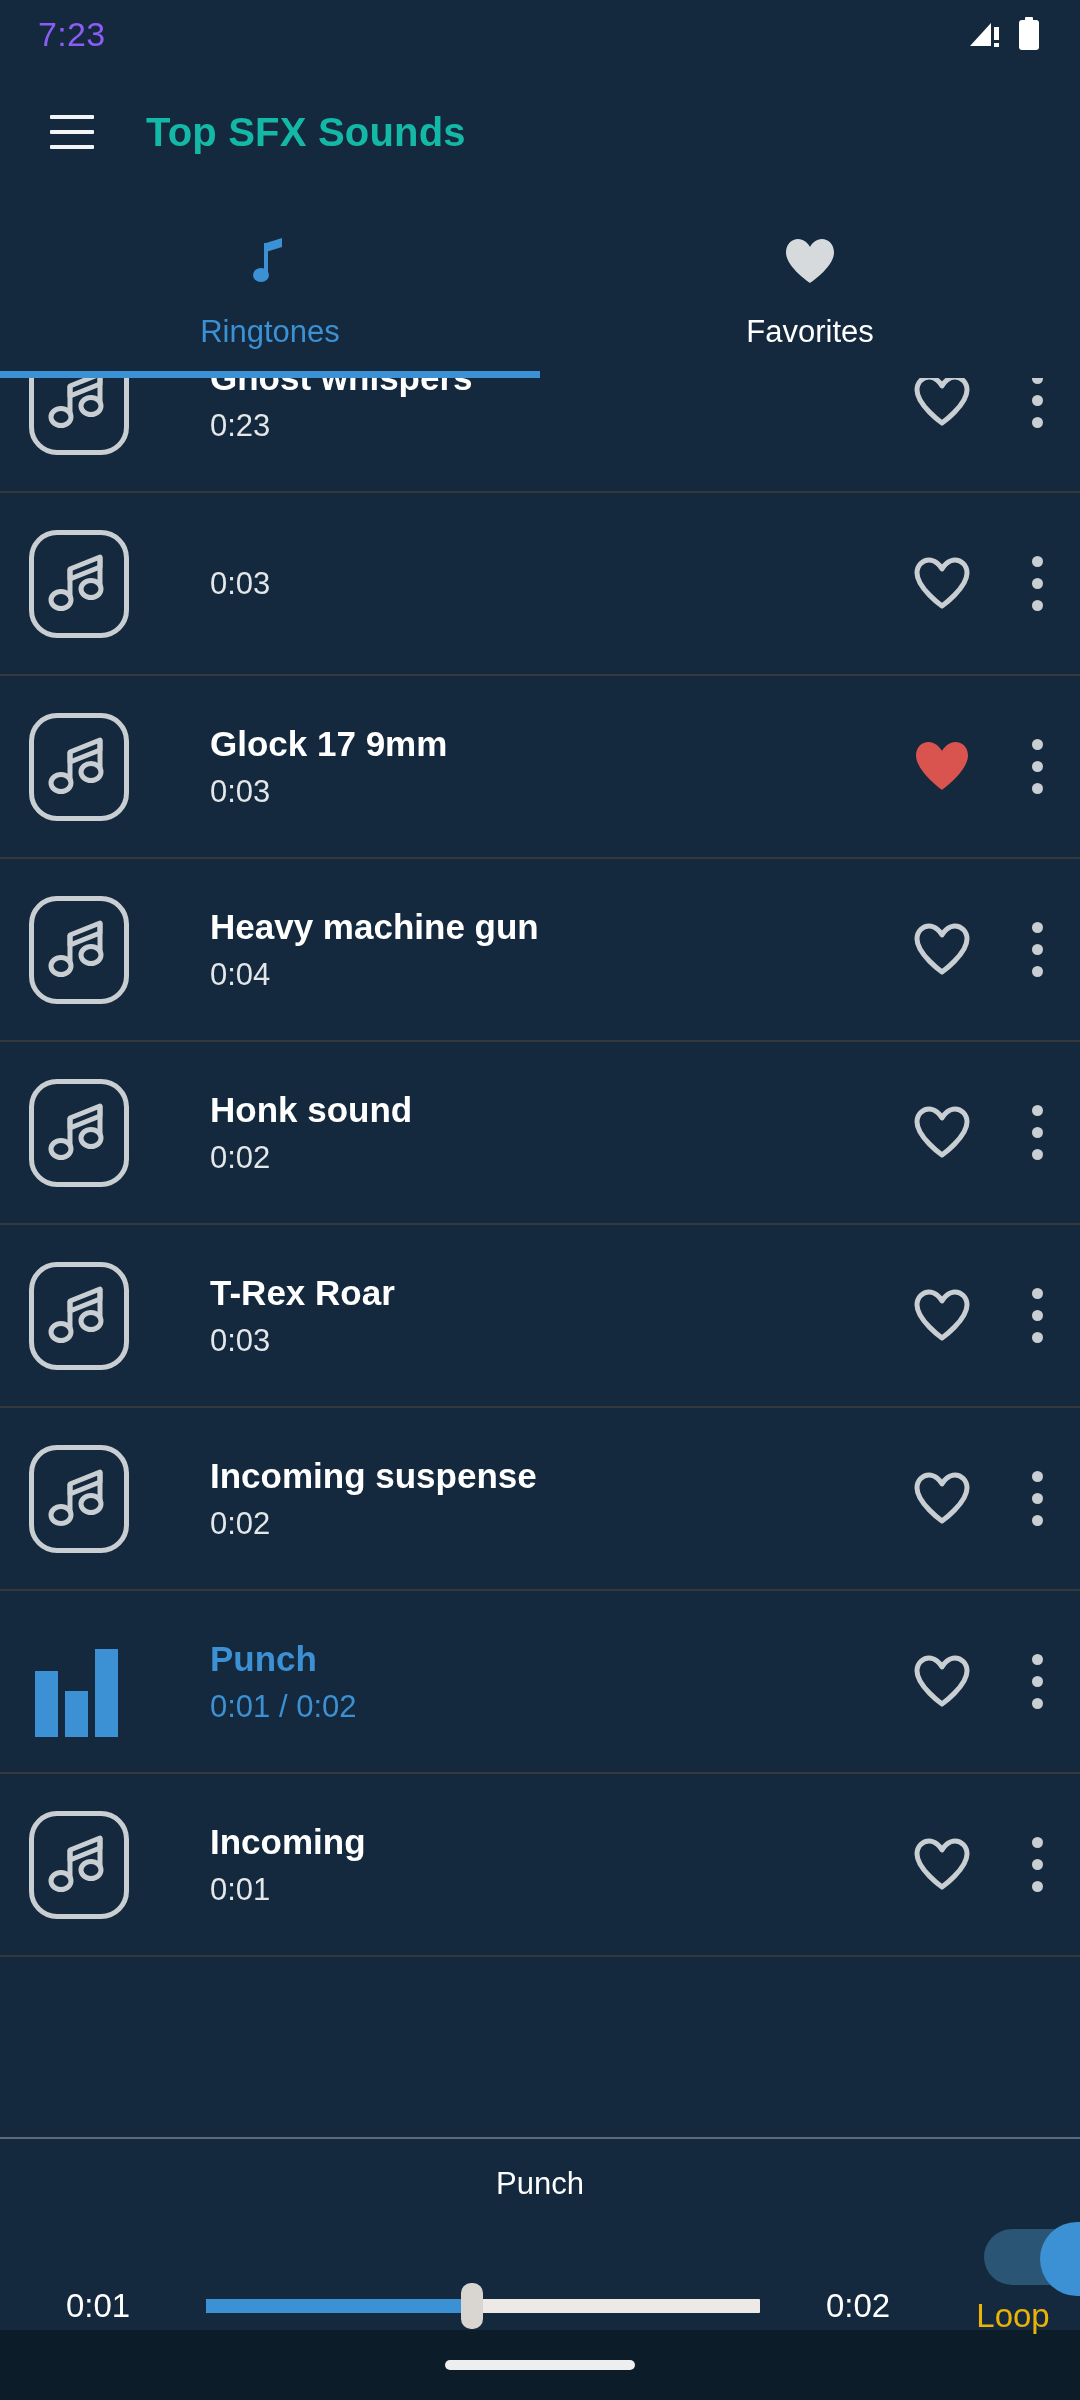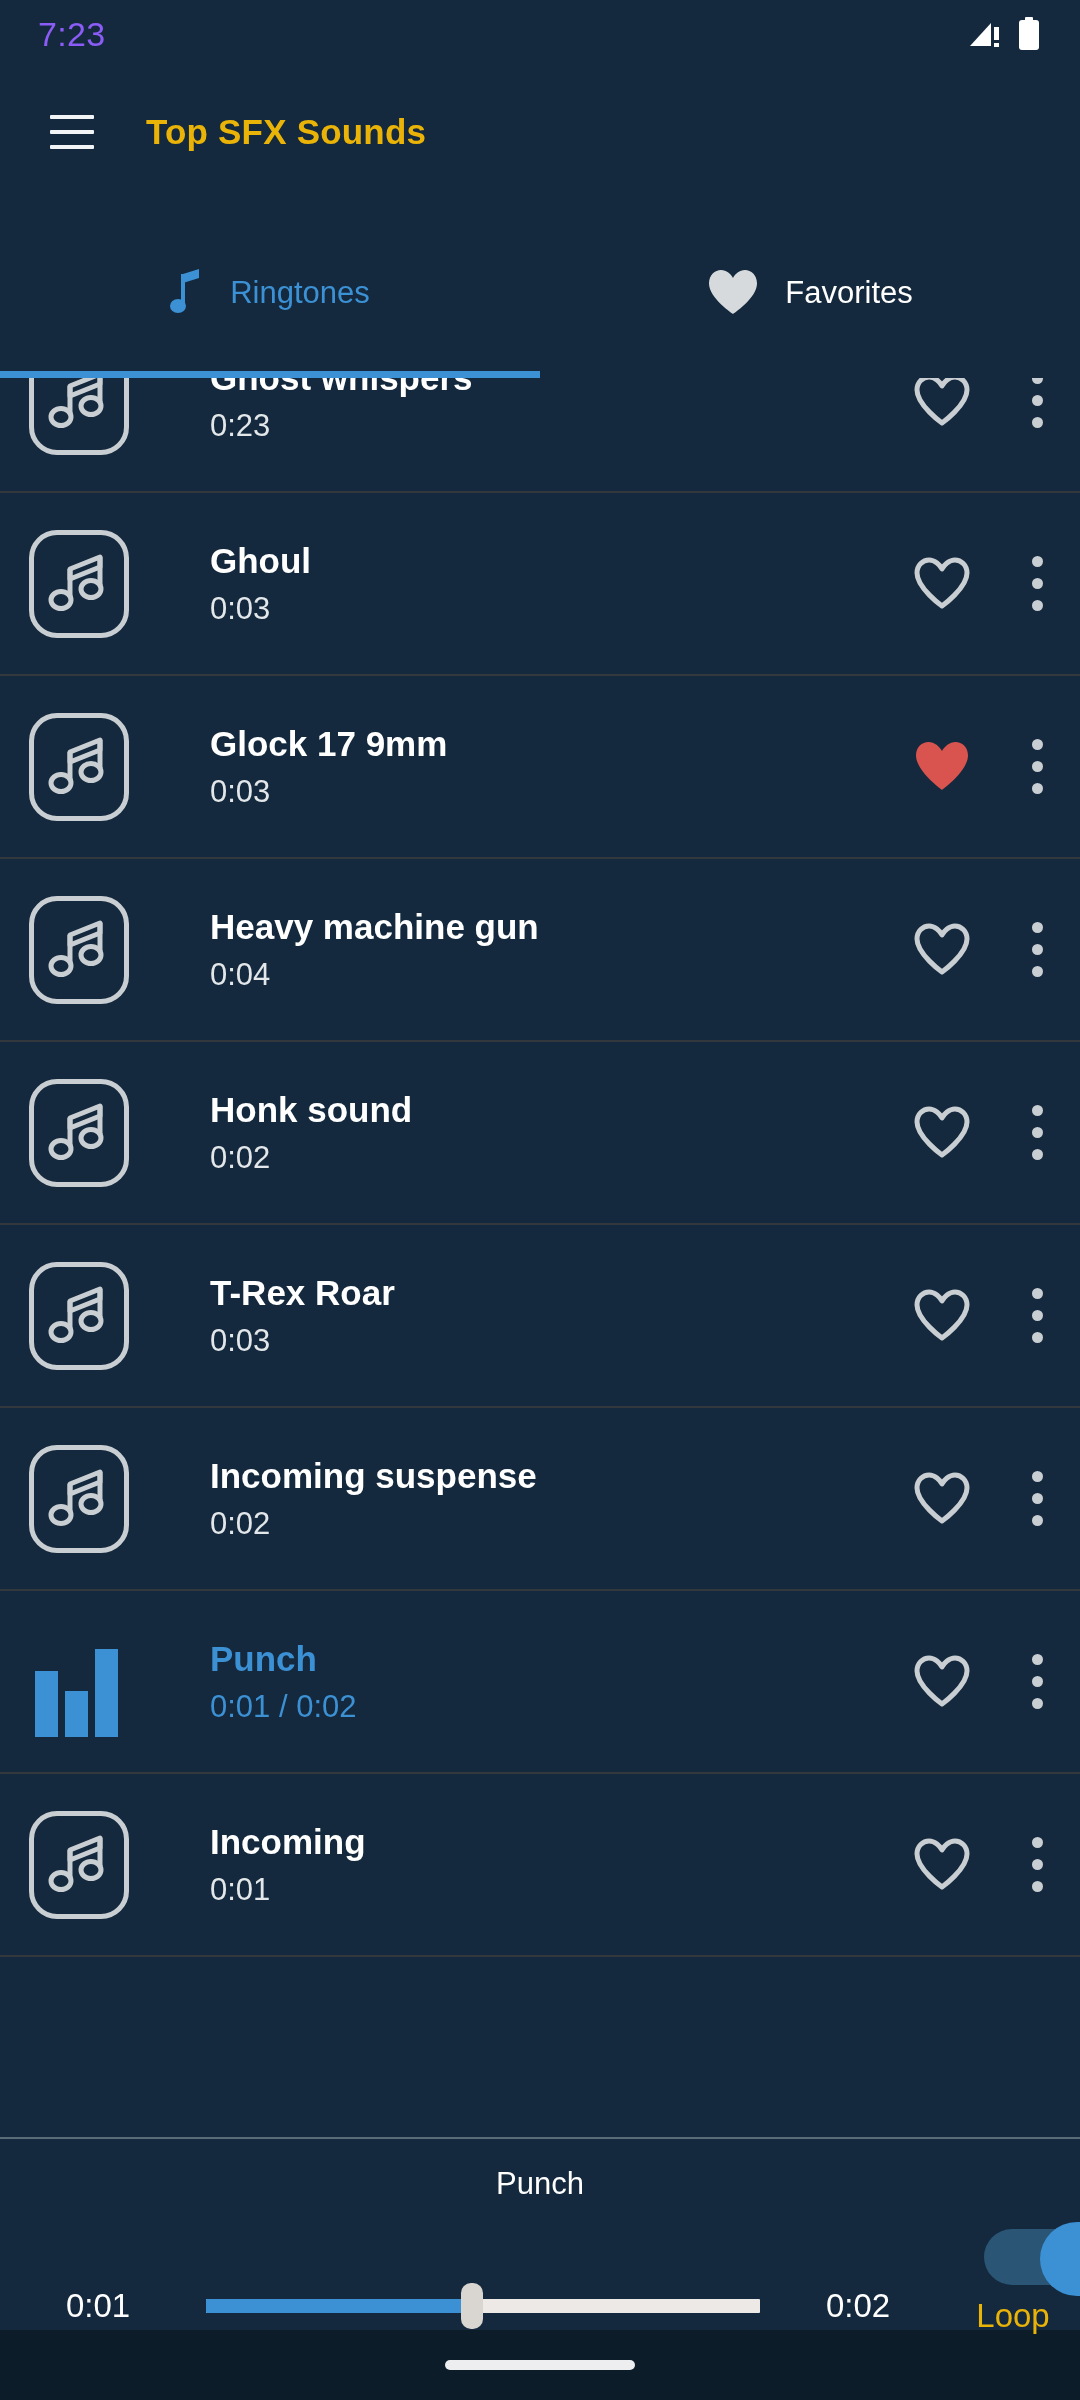--- a/index.html
+++ b/index.html
@@ -24,29 +24,29 @@
   .status-right{ display:flex; align-items:center; gap:14px; }
 
   
   .app-bar{
     height:128px; flex:0 0 128px; background:#14293d;
     display:flex; align-items:center; padding-left:50px; gap:52px;
   }
   .hamburger{ width:44px; height:34px; display:flex; flex-direction:column;
     justify-content:space-between; cursor:pointer; }
   .hamburger span{ display:block; height:4px; background:#f2f4f6; border-radius:1px; }
-  .app-title{ color:#eab308; font-size:35px; font-weight:bold; letter-spacing:.2px; }
+  .app-title{ color:#14b8a6; font-size:40px; font-weight:bold; letter-spacing:.2px; }
 
   
   .tabs{
     height:182px; flex:0 0 182px; background:#14293d;
     display:flex; position:relative;
   }
   .tab{
-    flex:1; display:flex; flex-direction:row;
+    flex:1; display:flex; flex-direction:column;
     align-items:center; justify-content:center; gap:26px; cursor:pointer;
     padding-top:12px;
   }
   .tab-icon{ height:52px; display:flex; align-items:center; justify-content:center; }
   .tab-label{ font-size:31px; }
   .tab.active .tab-label{ color:#3c90d4; }
   .tab.inactive .tab-label{ color:#ffffff; }
   .tab-indicator{
     position:absolute; left:0; bottom:0; width:50%; height:7px; background:#3c90d4;
   }
@@ -221,21 +221,20 @@
               <svg width="62" height="62" viewBox="0 0 62 62">
                 <path d="M22 16 L52 4 L52 14 L22 26 Z" fill="none" stroke="#c9ced3" stroke-width="5" stroke-linejoin="round"></path>
                 <path d="M22 16 L22 44" fill="none" stroke="#c9ced3" stroke-width="5"></path>
                 <path d="M52 4 L52 32" fill="none" stroke="#c9ced3" stroke-width="5"></path>
                 <ellipse cx="13" cy="47" rx="10" ry="8.5" fill="none" stroke="#c9ced3" stroke-width="5"></ellipse>
                 <ellipse cx="43" cy="36" rx="10" ry="8.5" fill="none" stroke="#c9ced3" stroke-width="5"></ellipse>
               </svg>
             </div>
           </div>
           <div class="meta">
-            <div class="row-title">Ghoul</div>
             <div class="row-dur">0:03</div>
           </div>
           <div class="fav-btn">
             <svg width="58" height="54" viewBox="0 0 58 54">
               <path d="M29 49 C29 49 4 31 4 16 C4 8 10 3 16 3 C22 3 27 8 29 12 C31 8 36 3 42 3 C48 3 54 8 54 16 C54 31 29 49 29 49 Z" fill="none" stroke="#c9ced3" stroke-width="5" stroke-linejoin="round"></path>
             </svg>
           </div>
           <div class="more-btn">
             <b></b>
             <b></b>

